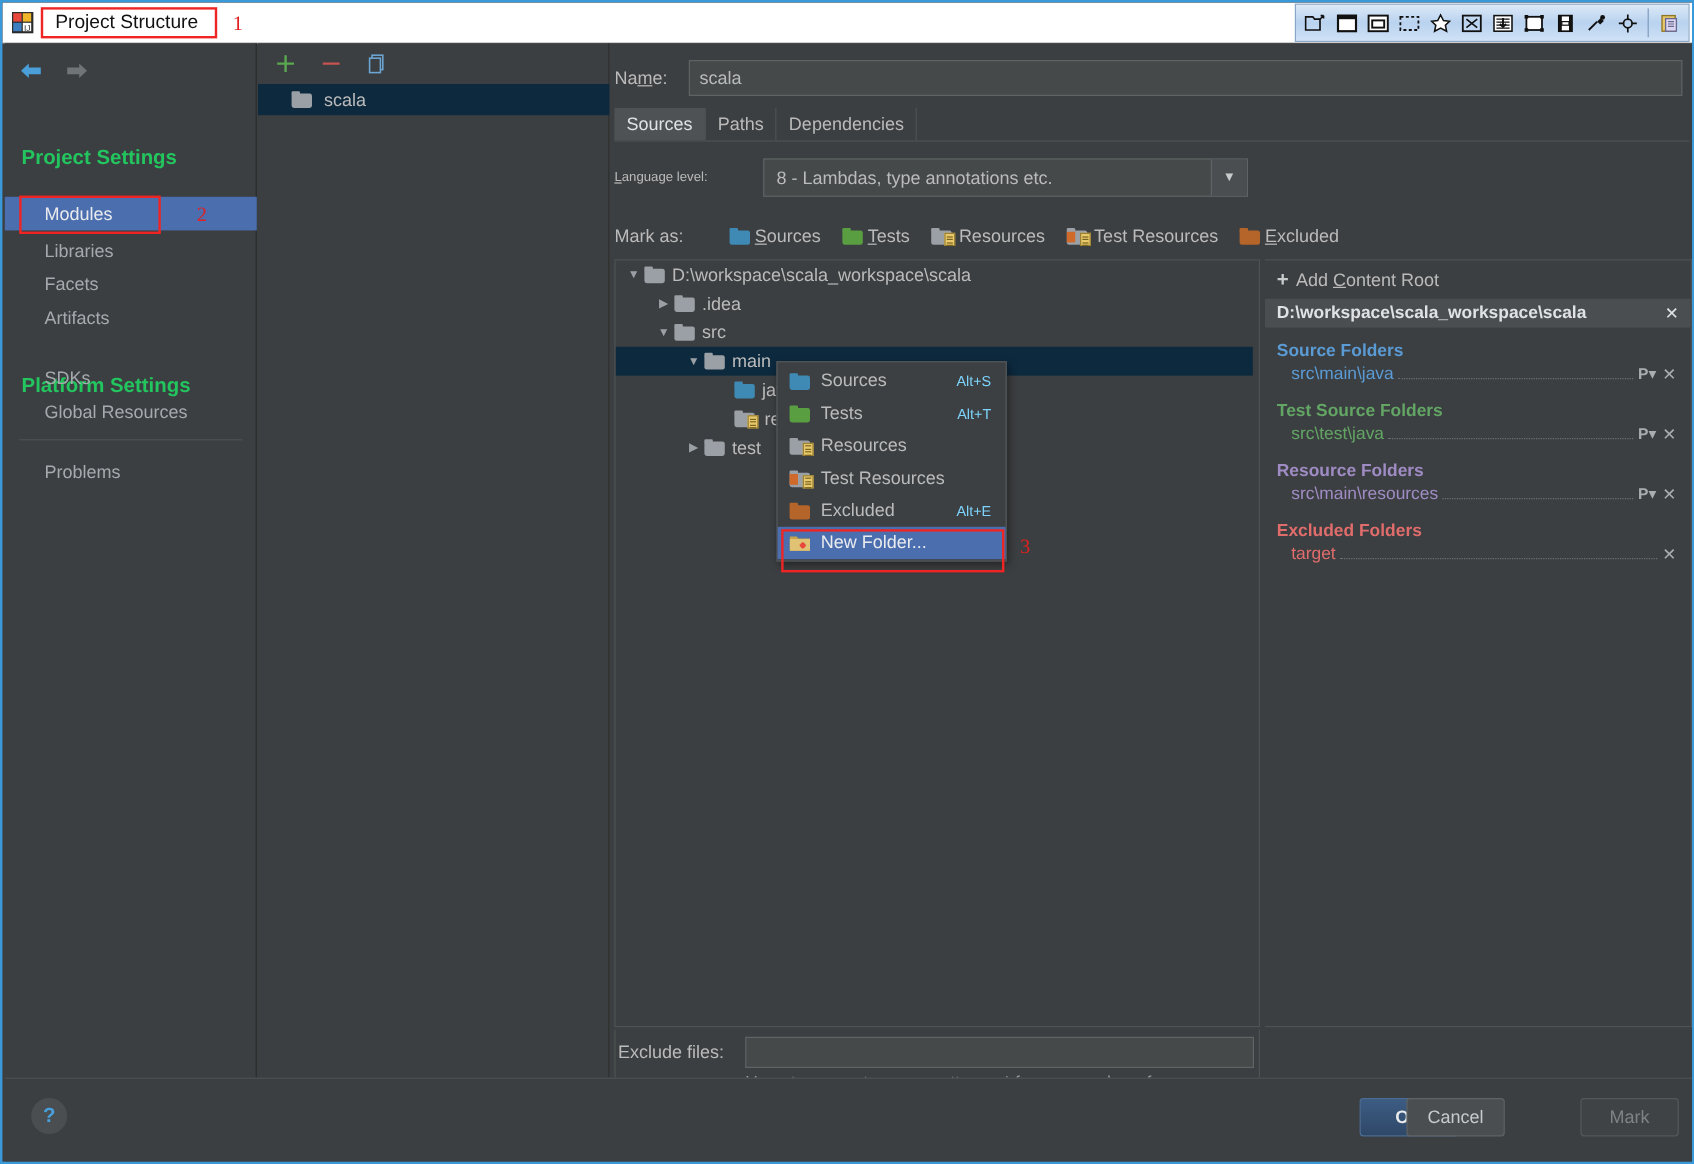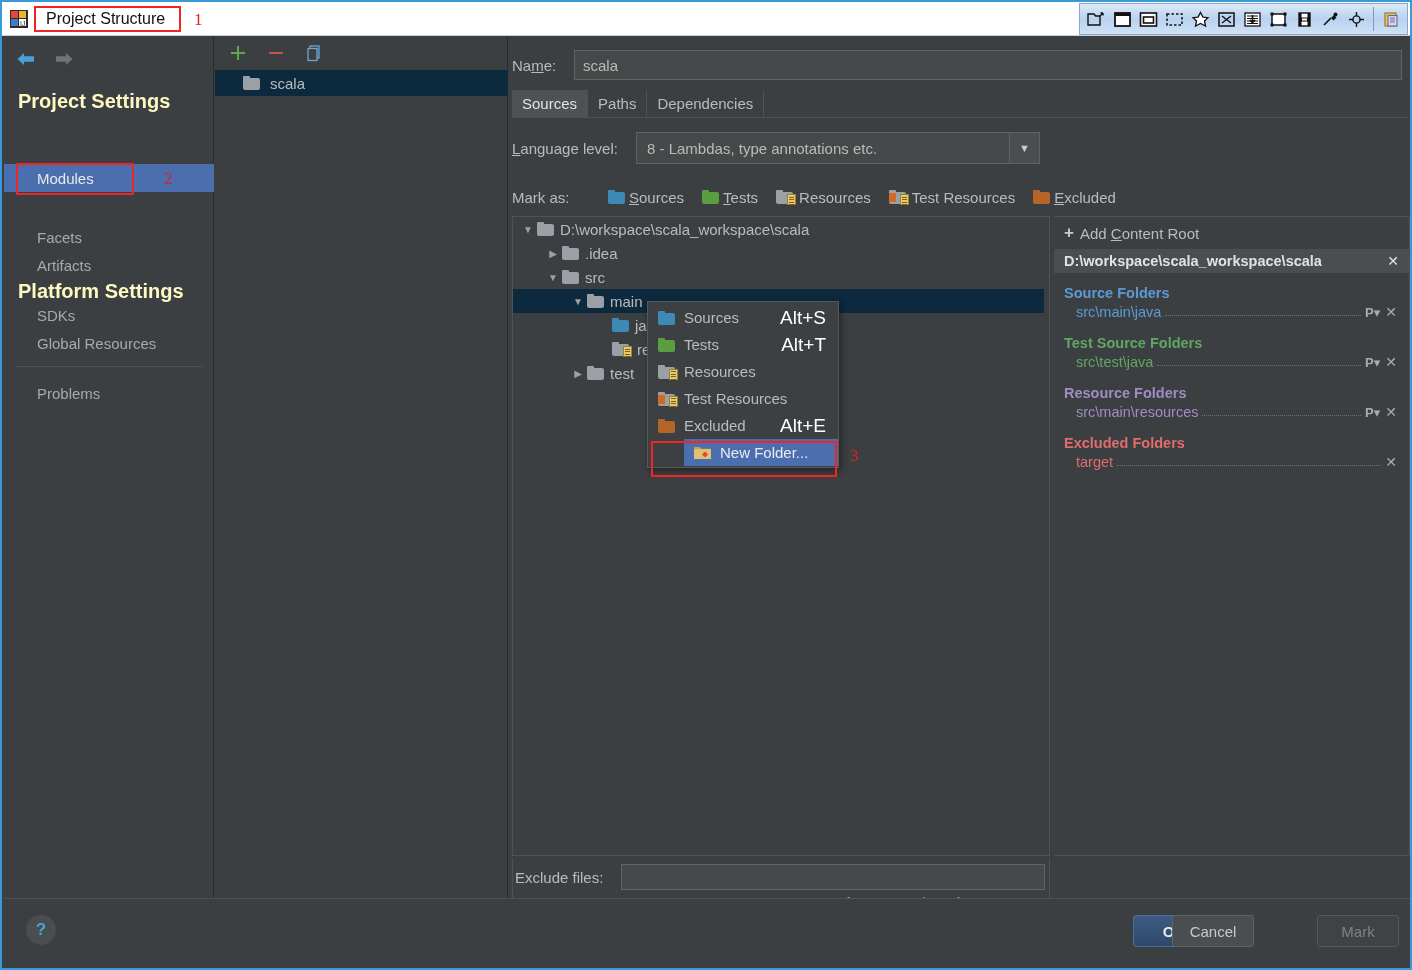--- a/index.html
+++ b/index.html
@@ -56,21 +56,21 @@
   
   #sidebar {
     position: absolute; left: 2px; top: 34px; width: 210px; height: 862px;
     background: #3c3f41;
     border-right: 1px solid #2b2b2b;
   }
   #nav-arrows { position: absolute; left: 10px; top: 12px; display: flex; gap: 14px; }
   .nav-arrow { width: 24px; height: 22px; display:flex; align-items:center; justify-content:center; }
   .side-group-title {
     position: absolute; left: 14px;
-    font-size: 20px; color: #fef9c3; font-weight: bold;
+    font-size: 17px; color: #22c55e; font-weight: bold; margin-top: 32px;
   }
   .side-item {
     position: absolute; left: 0; width: 210px; height: 28px;
     display: flex; align-items: center;
     padding-left: 33px;
     font-size: 15px; color: #a6aaae;
   }
   .side-item.selected { background: #4b6eaf; color: #e8eaec; width: 210px; }
   #modules-box {
     position: absolute; left: 12px; top: 127px; width: 118px; height: 32px;
@@ -130,21 +130,21 @@
     display: flex; align-items: center;
     font-size: 15px; color: #bbbbbb;
     border-right: 1px solid #4e5254;
   }
   .tab.active { background: #4e5254; color: #e0e2e4; }
 
   #lang-row {
     position: absolute; left: 4px; top: 96px; width: 896px; height: 32px;
     display: flex; align-items: center;
   }
-  #lang-label { width: 124px; font-size: 15px; color: #bbbbbb; }
+  #lang-label { width: 124px; font-size: 11px; color: #bbbbbb; }
   #lang-select {
     width: 404px; height: 32px;
     background: #45494a; border: 1px solid #5e6364;
     display: flex; align-items: center;
   }
   #lang-value { flex: 1; padding-left: 10px; font-size: 15px; color: #bbbbbb; }
   #lang-arrow {
     width: 30px; height: 30px;
     display:flex; align-items:center; justify-content:center;
     background: #4a4e50; border-left: 1px solid #5e6364;
@@ -216,22 +216,22 @@
     z-index: 40;
     padding: 2px 0 1px 0;
   }
   .mi {
     height: 27px; display: flex; align-items: center;
     padding-left: 10px; font-size: 15px; color: #bbbbbb;
     position: relative;
   }
   .mi .mi-ico { width: 19px; flex:none; display:flex; align-items:center; }
   .mi .mi-lbl { margin-left: 7px; }
-  .mi .mi-key { position: absolute; right: 12px; font-size: 19px; color: #ffffff; }
-  .mi.hl { background: #4b6eaf; color: #e9ebee; margin-left: 36px; }
+  .mi .mi-key { position: absolute; right: 12px; font-size: 12px; color: #7dd3fc; }
+  .mi.hl { background: #4b6eaf; color: #e9ebee; }
   #newfolder-box {
     position: absolute; left: 3px; top: 139px; width: 186px; height: 36px;
     border: 2px solid #ef2525; pointer-events: none; z-index: 45;
   }
   #marker-3 {
     position: absolute; left: 848px; top: 444px;
     color: #e02020; font-size: 17px; font-family: "Liberation Serif", serif; z-index: 50;
   }
 
   
@@ -436,20 +436,23 @@
         <svg width="22" height="18" viewBox="0 0 22 18">
             <path d="M13 3l6.5 6L13 15v-3.2H3V6.2h10z" fill="#6f7477"></path>
           </svg>
       </div>
     </div>
 
     <div class="side-group-title" style="top:54px">Project Settings</div>
     <div class="side-item selected" style="top:128px; top:128px">
       <span>Modules</span>
     </div>
+    <div class="side-item" style="top:159px">
+      <span>Libraries</span>
+    </div>
     <div class="side-item" style="top:187px">
       <span>Facets</span>
     </div>
     <div class="side-item" style="top:215px">
       <span>Artifacts</span>
     </div>
 
     <div class="side-group-title" style="top:244px">Platform Settings</div>
     <div class="side-item" style="top:265px">
       <span>SDKs</span>

